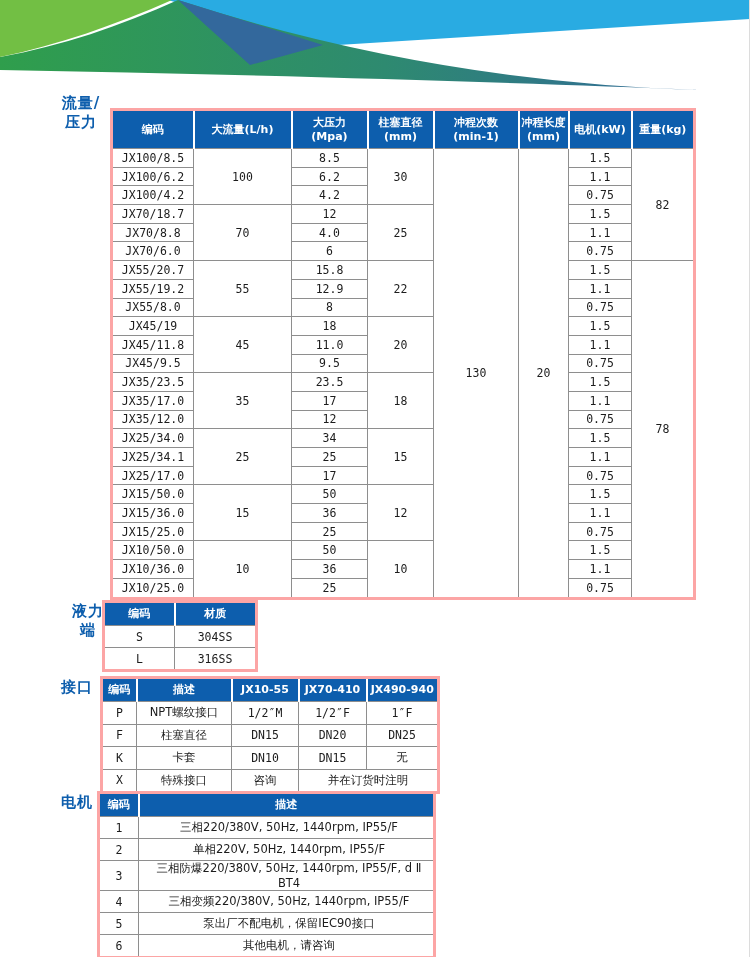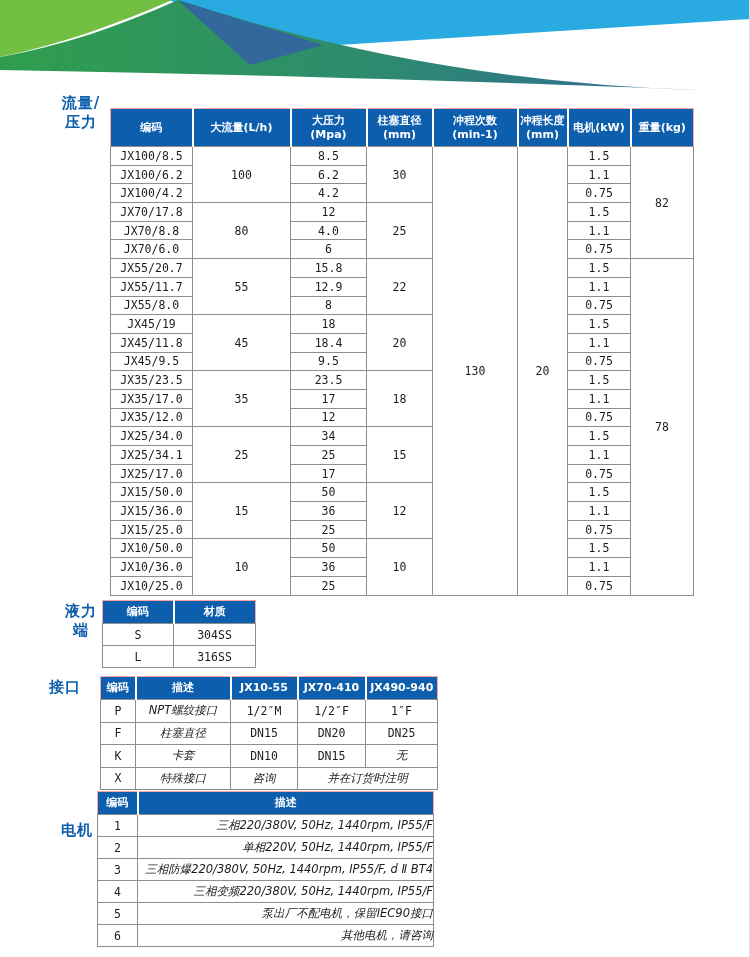--- a/index.html
+++ b/index.html
@@ -9,50 +9,50 @@
   }
   .banner{position:absolute;top:0;left:0;width:750px;height:95px;}
   .page-edge{position:absolute;top:0;right:0;width:1px;height:957px;background:#dcdcdc;}
 
   .sec-label{
     position:absolute;color:#0d5ead;font-weight:bold;font-size:15px;
     line-height:1.25;white-space:pre-line;text-align:center;letter-spacing:1px;
   }
 
   table.spec{border-collapse:collapse;table-layout:fixed;position:absolute;background:#fff;}
-  table.spec{border:1px solid #fca5a5;}
+  table.spec{border:3px solid #fca5a5;}
   table.spec thead th{
     background:#0d5ead;color:#ffffff;font-weight:bold;font-size:11px;
     line-height:1.25;white-space:pre-line;text-align:center;vertical-align:middle;
     border-left:2px solid #ffffff;padding:0;
   }
   table.spec thead th:first-child{border-left:none;}
   table.spec tbody td{
     border:1px solid #8e8e8e;text-align:center;vertical-align:middle;
     color:#1c1c1c;font-size:11.5px;padding:0;
     font-family:"DejaVu Sans Mono","DejaVu Sans",monospace;
   }
-  table.spec tbody td.cn{font-family:"DejaVu Sans",sans-serif;font-style:italic;}
+  table.spec tbody td.cn{font-family:"DejaVu Sans",sans-serif;}
 
   #flow-table{left:110px;top:108px;width:583px;}
   #flow-table thead th{height:37px;}
   #flow-table tbody td{height:17.7px;}
 
   #hyd-table{left:102px;top:600px;width:153px;}
   #hyd-table thead th{height:22px;}
   #hyd-table tbody td{height:21px;}
 
   #if-table{left:100px;top:676px;width:337px;}
   #if-table thead th{height:22px;font-size:11px;}
   #if-table tbody td{height:21.5px;}
 
   #motor-table{left:97px;top:791px;width:336px;}
   #motor-table thead th{height:22px;}
   #motor-table tbody td{height:21px;}
-  #motor-table tbody td.desc{text-align:right;padding-left:6px;font-family:"DejaVu Sans",sans-serif;}
+  #motor-table tbody td.desc{text-align:center;padding-left:6px;font-family:"DejaVu Sans",sans-serif;}
 </style>
 </head>
 <body>
 
 <div class="banner">
   <svg width="750" height="95" viewBox="0 0 750 95" xmlns="http://www.w3.org/2000/svg">
     <defs>
       <linearGradient id="tealGrad" x1="0" y1="0" x2="1" y2="0">
         <stop offset="0" stop-color="#2f9e4c"></stop>
         <stop offset="0.55" stop-color="#2e8a70"></stop>
@@ -61,24 +61,24 @@
     </defs>
     <path d="M168,0 L750,0 L750,19 L322,46 Z" fill="#29abe2"></path>
     <path d="M178,0 C120,26 62,46 0,57 L0,70 C240,74 500,82 700,90 Q430,82 178,0 Z" fill="url(#tealGrad)"></path>
     <path d="M178,0 L323,45 L250,65 C222,40 198,18 178,0 Z" fill="#33689c"></path>
     <path d="M0,0 L172,0 C115,25 58,45 0,57 Z" fill="#72bf44"></path>
   </svg>
 </div>
 
 <div class="sec-label" style="left:56px;top:94px;width:50px;">流量/
 压力</div>
-<div class="sec-label" style="left:56px;top:602px;width:50px;">液力
+<div class="sec-label" style="left:63px;top:602px;width:50px;">液力
 端</div>
-<div class="sec-label" style="left:40px;top:678px;width:50px;">接口</div>
-<div class="sec-label" style="left:52px;top:821px;width:50px;">电机</div>
+<div class="sec-label" style="left:52px;top:678px;width:50px;">接口</div>
+<div class="sec-label" style="left:52px;top:793px;width:50px;">电机</div>
 
 <table class="spec" id="flow-table">
   <colgroup>
     <col style="width:82px">
       <col style="width:98px">
       <col style="width:76px">
       <col style="width:66px">
     <col style="width:85px">
       <col style="width:50px">
       <col style="width:63px">
@@ -115,22 +115,22 @@
         <td>JX100/6.2</td>
         <td>6.2</td>
         <td>1.1</td>
       </tr>
       <tr>
         <td>JX100/4.2</td>
         <td>4.2</td>
         <td>0.75</td>
       </tr>
       <tr>
-        <td>JX70/17.8</td>
-        <td rowspan="3">80</td>
+        <td>JX70/18.7</td>
+        <td rowspan="3">70</td>
         <td>12</td>
         <td rowspan="3">25</td>
         <td>1.5</td>
       </tr>
       <tr>
         <td>JX70/8.8</td>
         <td>4.0</td>
         <td>1.1</td>
       </tr>
       <tr>
@@ -140,39 +140,39 @@
       </tr>
       <tr>
         <td>JX55/20.7</td>
         <td rowspan="3">55</td>
         <td>15.8</td>
         <td rowspan="3">22</td>
         <td>1.5</td>
         <td rowspan="18">78</td>
       </tr>
       <tr>
-        <td>JX55/11.7</td>
+        <td>JX55/19.2</td>
         <td>12.9</td>
         <td>1.1</td>
       </tr>
       <tr>
         <td>JX55/8.0</td>
         <td>8</td>
         <td>0.75</td>
       </tr>
       <tr>
         <td>JX45/19</td>
         <td rowspan="3">45</td>
         <td>18</td>
         <td rowspan="3">20</td>
         <td>1.5</td>
       </tr>
       <tr>
         <td>JX45/11.8</td>
-        <td>18.4</td>
+        <td>11.0</td>
         <td>1.1</td>
       </tr>
       <tr>
         <td>JX45/9.5</td>
         <td>9.5</td>
         <td>0.75</td>
       </tr>
       <tr>
         <td>JX35/23.5</td>
         <td rowspan="3">35</td>

